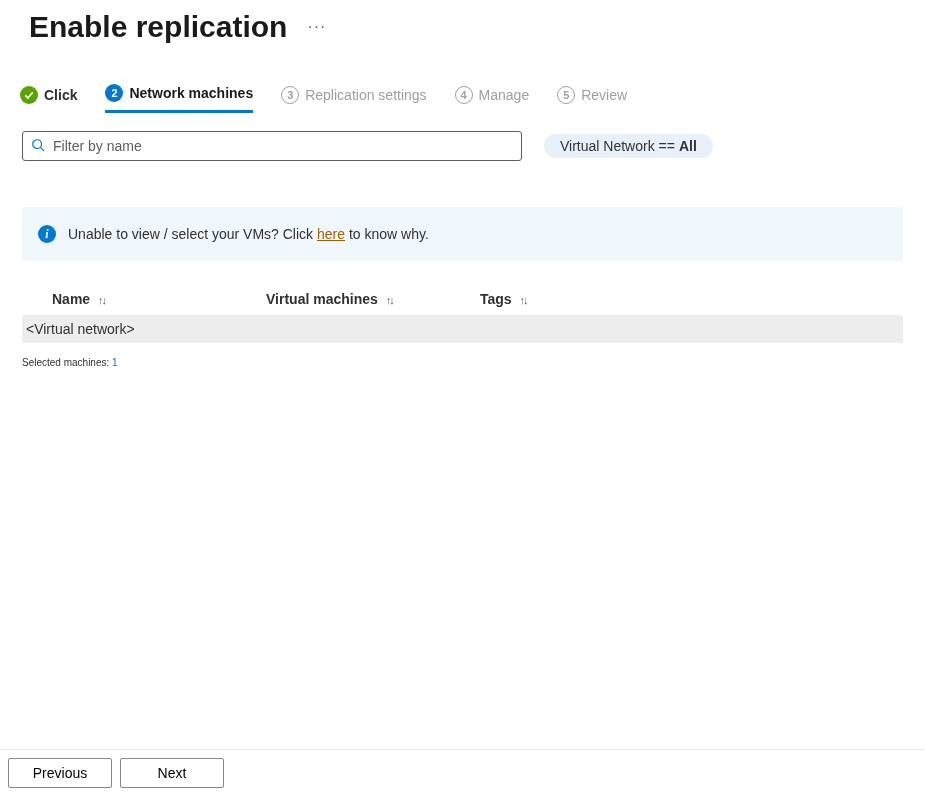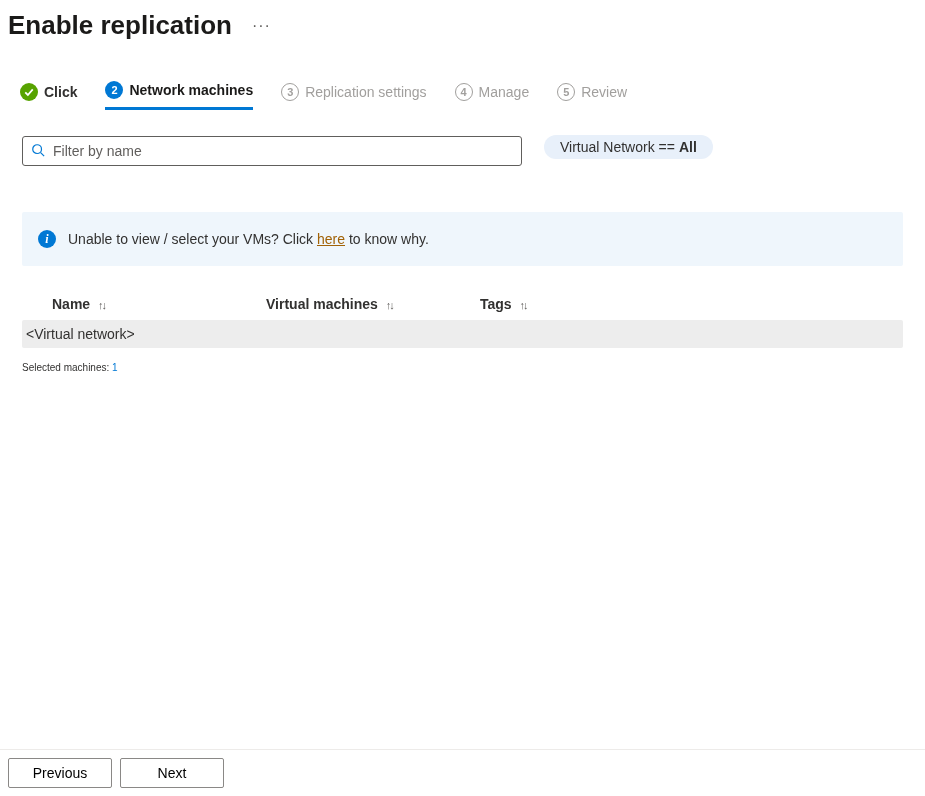--- a/index.html
+++ b/index.html
@@ -17,23 +17,24 @@
     position: relative;
     padding: 10px 8px 0 8px;
   }
   .header-row {
     display: flex;
     align-items: center;
     gap: 20px;
     margin-bottom: 40px;
   }
   .page-title {
-    font-size: 26px;
+    font-size: 30px;
     font-weight: 600;
     color: #1b1a19;
+    margin-left: 21px;
   }
   .ellipsis {
     color: #605e5c;
     font-size: 16px;
     letter-spacing: 1px;
     cursor: pointer;
   }
 
   
   .steps {
@@ -97,21 +98,20 @@
     margin-bottom: 46px;
   }
   .search-wrap {
     display: flex;
     align-items: center;
     gap: 6px;
     border: 1px solid #605e5c;
     border-radius: 3px;
     padding: 5px 8px;
     width: 500px;
-    margin-top: 8px;
   }
   .search-icon {
     color: #0078d4;
   }
   .search-input {
     border: none;
     outline: none;
     flex: 1;
     font-size: 14px;
     font-family: inherit;

